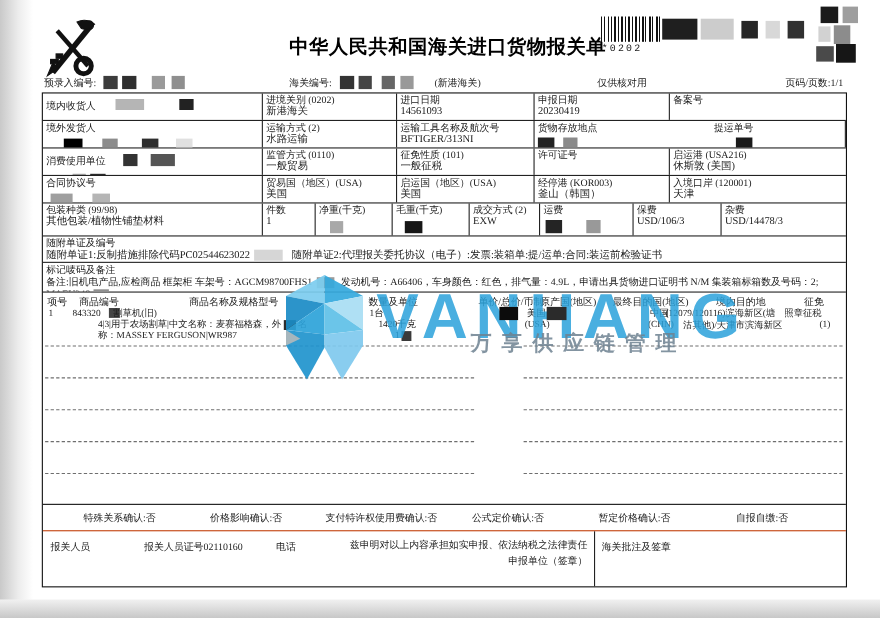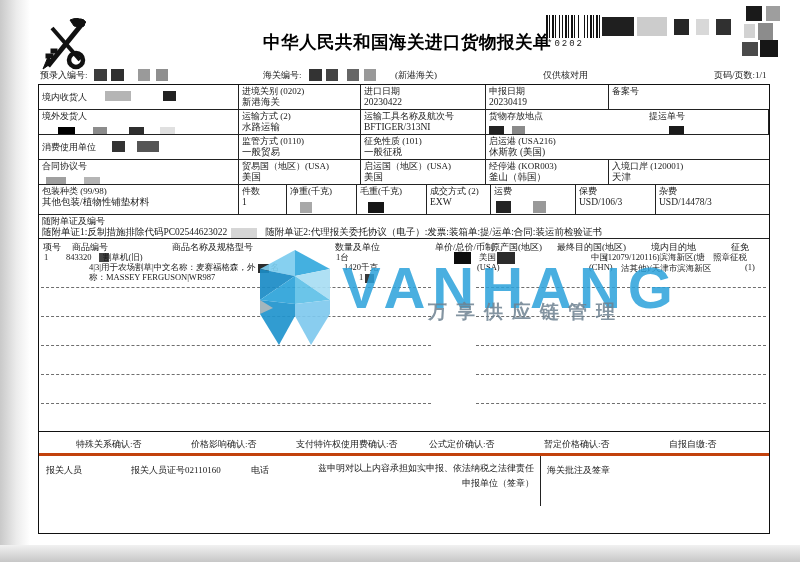--- a/index.html
+++ b/index.html
@@ -22,21 +22,21 @@
   .tbl{position:absolute;left:38px;top:84px;width:730px;height:448px;border:1.5px solid #111;}
   .r{display:flex;width:730px;box-sizing:border-box;border-bottom:1px solid #222;position:relative;}
   .c{box-sizing:border-box;border-right:1px solid #222;padding:1px 3px;position:relative;overflow:hidden;}
   .c.last{border-right:none;}
   .lbl{font-size:9px;display:block;line-height:11px;}
   .val{font-size:9.5px;line-height:11px;}
   .gd{position:relative;height:193px;box-sizing:border-box;border-bottom:1px solid #111;}
   .gh{font-size:9px;font-weight:normal;position:absolute;white-space:nowrap;}
   .gv{font-size:8.5px;position:absolute;white-space:nowrap;}
   .gap{position:absolute;height:0;border-top:1px dashed #555;opacity:.85;}
-  .cf{position:relative;height:24px;box-sizing:border-box;border-bottom:3px solid #c2410c;}
+  .cf{position:relative;height:24px;box-sizing:border-box;border-bottom:1px solid #c2410c;}
   .cf span{position:absolute;top:6px;font-size:9px;white-space:nowrap;}
   .ft{display:flex;height:50px;}
   .ftxt{font-size:9px;position:absolute;white-space:nowrap;}
   
   .wm{position:absolute;left:0;top:0;width:800px;height:562px;pointer-events:none;z-index:5;}
   .wm-cube{position:absolute;left:245px;top:248px;width:100px;height:104px;opacity:.92;}
   .wm-text{position:absolute;left:342px;top:254px;font-family:"Liberation Sans","DejaVu Sans",sans-serif;
            font-weight:bold;font-size:58px;letter-spacing:7px;color:#2ba2db;opacity:.85;}
   .wm-tag{position:absolute;left:428px;top:299px;font-size:19px;letter-spacing:9px;
           color:#6e8291;opacity:.85;font-weight:bold;}
@@ -102,21 +102,21 @@
       <span class="rd" style="width:13px;height:10px;background:#222;margin-left:28px"></span>
       <div>
       </div>
     </div>
     <div class="c" style="width:122px">
       <span class="lbl">进境关别 (0202)</span>
       <div class="val">新港海关</div>
     </div>
     <div class="c" style="width:125px">
       <span class="lbl">进口日期</span>
-      <div class="val">20230422</div>
+      <div class="val">14561093</div>
     </div>
     <div class="c" style="width:123px">
       <span class="lbl">申报日期</span>
       <div class="val">20230419</div>
     </div>
     <div class="c last" style="width:160px">
       <span class="lbl">备案号</span>
     </div>
   </div>
 
@@ -157,20 +157,23 @@
       <span class="rd" style="width:14px;height:11px;background:#2a2a2a"></span></div>
     </div>
     <div class="c" style="width:122px">
       <span class="lbl">监管方式 (0110)</span>
       <div class="val">一般贸易</div>
     </div>
     <div class="c" style="width:125px">
       <span class="lbl">征免性质 (101)</span>
       <div class="val">一般征税</div>
     </div>
+    <div class="c" style="width:123px">
+      <span class="lbl">许可证号</span>
+    </div>
     <div class="c last" style="width:160px">
       <span class="lbl">启运港 (USA216)</span>
       <div class="val">休斯敦 (美国)</div>
     </div>
   </div>
 
   <div class="r" style="height:25px">
     <div class="c" style="width:200px">
       <span class="lbl">合同协议号</span>
       <div><span class="rd" style="width:20px;height:11px;background:#9f9f9f;margin-left:4px"></span>
@@ -231,20 +234,27 @@
     </div>
   </div>
 
   <div class="r" style="height:24px">
     <div class="c last" style="width:730px">
       <span class="lbl">随附单证及编号</span>
       <div class="val"><span>随附单证1:反制措施排除代码PC02544623022</span><span class="rd" style="width:26px;height:10px;background:#d6d6d6;margin:0 8px 0 4px"></span><span>随附单证2:代理报关委托协议（电子）:发票:装箱单:提/运单:合同:装运前检验证书</span></div>
     </div>
   </div>
 
+  <div class="r" style="height:27px">
+    <div class="c last" style="width:730px">
+      <span class="lbl">标记唛码及备注</span>
+      <div class="val" style="font-size:9px"><span>备注:旧机电产品,应检商品 框架柜 车架号：AGCM98700FHS1</span><span class="rd" style="width:16px;height:10px;background:#9b9b9b;margin:0 6px 0 4px"></span><span>发动机号：A66406，车身颜色：红色，排气量：4.9L，申请出具货物进口证明书 N/M  集装箱标箱数及号码：2;</span></div>
+      <div class="val" style="font-size:9px"><span>MAEU348</span><span class="rd" style="width:14px;height:10px;background:#8f8f8f;margin:0 3px"></span><span>：</span></div>
+    </div>
+  </div>
 
   <div class="gd">
     <span class="gh" style="left:4px;top:2px">项号</span>
     <span class="gh" style="left:33px;top:2px">商品编号</span>
     <span class="gh" style="left:133px;top:2px">商品名称及规格型号</span>
     <span class="gh" style="left:296px;top:2px">数量及单位</span>
     <span class="gh" style="left:396px;top:2px">单价/总价/币制</span>
     <span class="gh" style="left:452px;top:2px">原产国(地区)</span>
     <span class="gh" style="left:518px;top:2px">最终目的国(地区)</span>
     <span class="gh" style="left:612px;top:2px">境内目的地</span>

